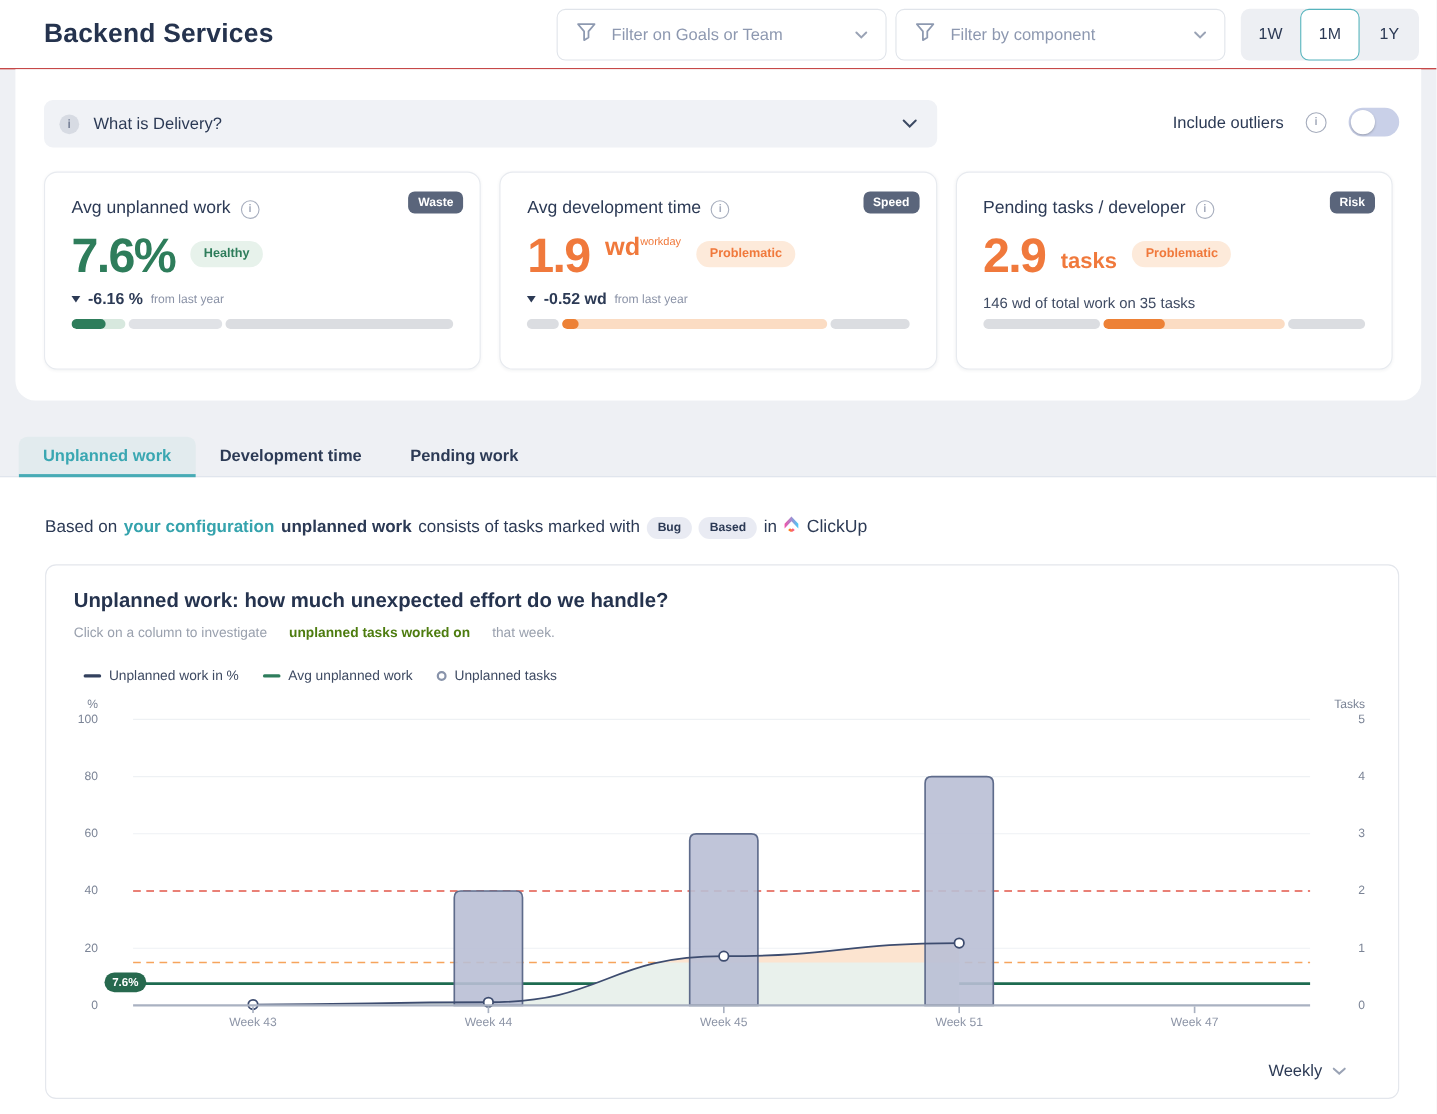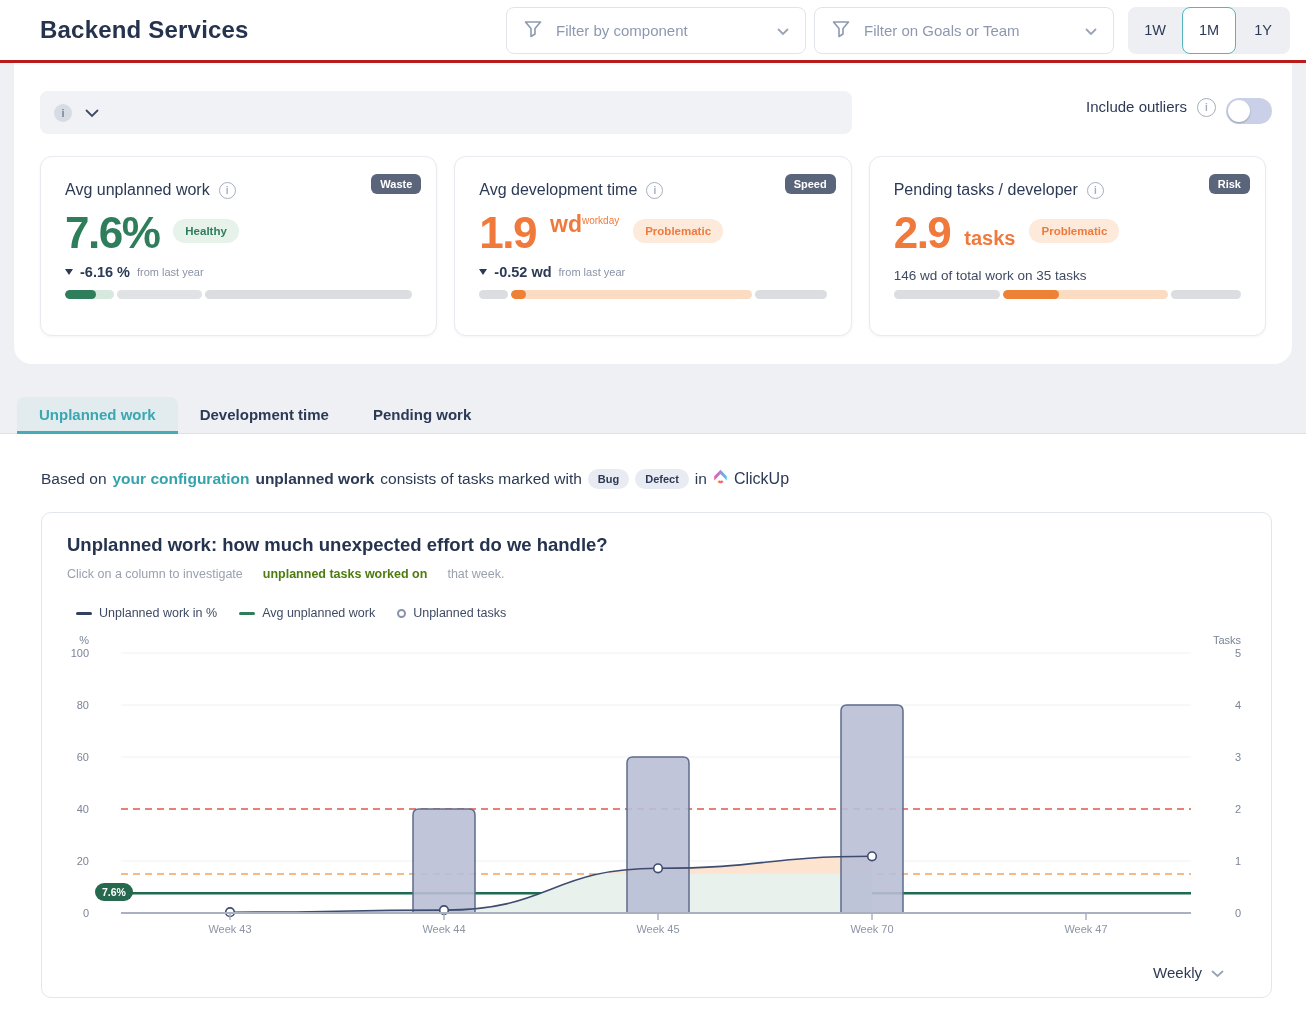--- a/index.html
+++ b/index.html
@@ -1,34 +1,34 @@
 <!DOCTYPE html>
 <html><head>
 <meta charset="utf-8">
 <style>
   *{box-sizing:border-box;margin:0;padding:0}
   body{width:1306px;height:1013px;background:#eef0f4;font-family:"Liberation Sans",sans-serif;color:#2c3a55;overflow:hidden;position:relative}
 
   
-  .topbar{height:63px;background:#fff;border-bottom:3px solid #b91c1c;display:flex;align-items:center;padding:0 16px 0 40px}
+  .topbar{height:63px;background:#fff;border-bottom:1px solid #b91c1c;display:flex;align-items:center;padding:0 16px 0 40px}
   .page-title{font-size:24px;font-weight:700;color:#25334e;letter-spacing:.2px}
   .topbar-right{margin-left:auto;display:flex;align-items:center;gap:8px}
   .filter-select{width:300px;height:47px;border:1px solid #e0e4ea;border-radius:8px;background:#fff;display:flex;align-items:center;gap:13px;padding:0 16px;color:#8d98b0;font-size:15px}
   .filter-select .lbl{flex:1;white-space:nowrap}
   .range-group{background:#edeff3;border-radius:8px;display:flex;height:47px;margin-left:6px}
   .range-btn{width:54px;display:flex;align-items:center;justify-content:center;font-size:14.5px;color:#2c3a55;border-radius:8px;border:1.5px solid transparent;cursor:pointer}
   .range-btn.active{background:#fff;border-color:#57b4bd}
 
   
   .panel{margin:0 14px;height:301px;background:#fff;border-radius:0 0 18px 18px;padding:28px 26px 0;position:relative}
   .banner{width:812px;height:43px;background:#f0f2f6;border-radius:8px;display:flex;align-items:center;gap:13px;padding:0 18px 0 14px;cursor:pointer}
   .banner .txt{font-size:15px;font-weight:500;color:#2c3a55;flex:1}
   .info-filled{width:18px;height:18px;border-radius:50%;background:#d7dbe3;color:#7b849a;font-size:11px;font-weight:700;display:flex;align-items:center;justify-content:center;flex:0 0 auto}
   .info-outline{width:17px;height:17px;border-radius:50%;border:1.5px solid #a6adbd;color:#a6adbd;font-size:10px;font-weight:700;display:flex;align-items:center;justify-content:center;flex:0 0 auto}
-  .outliers{position:absolute;right:20px;top:35px;display:flex;gap:10px;font-size:15px;color:#2c3a55}
+  .outliers{position:absolute;right:20px;top:35px;display:flex;align-items:center;gap:20px;font-size:15px;color:#2c3a55}
   .outliers .info-outline{width:19px;height:19px}
   .toggle{width:46px;height:26px;border-radius:13px;background:#c9d0e8;position:relative;cursor:pointer}
   .toggle .knob{position:absolute;left:2px;top:2px;width:22px;height:22px;border-radius:50%;background:#fff;box-shadow:0 1px 2px rgba(0,0,0,.25)}
 
   
   .cards{display:flex;gap:17px;margin-top:22px}
   .card{flex:1;height:180px;background:#fff;border:1px solid #e7eaef;border-radius:12px;box-shadow:0 1px 3px rgba(20,30,60,.05);padding:24px 24px 0;position:relative}
   .card-head{display:flex;align-items:center;gap:9px;font-size:16px;color:#2c3a55}
   .card-badge{position:absolute;right:15px;top:17px;background:#5a657b;color:#fff;font-size:11px;font-weight:700;padding:4px 9px;border-radius:6px}
   .value-row{display:flex;align-items:flex-start;gap:14px;margin-top:12px}
@@ -80,45 +80,46 @@
 </head>
 <body>
 
 <div class="topbar">
   <div class="page-title">Backend Services</div>
   <div class="topbar-right">
     <div class="filter-select">
       <span><svg width="20" height="20" viewBox="0 0 20 20">
             <path d="M2.5 3h15l-5.5 6.5V15l-4 2.5V9.5Z" fill="none" stroke="#8d99b0" stroke-width="1.6" stroke-linejoin="round"></path>
           </svg></span>
-      <span class="lbl">Filter by component</span>
+      <span class="lbl">Filter on Goals or Team</span>
       <span><svg width="12" height="8" viewBox="0 0 12 8">
             <path d="M1.5 1.5 6 6 10.5 1.5" fill="none" stroke="#9aa3b5" stroke-width="1.8" stroke-linecap="round"></path>
           </svg></span>
     </div>
     <div class="filter-select">
       <span><svg width="20" height="20" viewBox="0 0 20 20">
             <path d="M2.5 3h15l-5.5 6.5V15l-4 2.5V9.5Z" fill="none" stroke="#8d99b0" stroke-width="1.6" stroke-linejoin="round"></path>
           </svg></span>
-      <span class="lbl">Filter on Goals or Team</span>
+      <span class="lbl">Filter by component</span>
       <span><svg width="12" height="8" viewBox="0 0 12 8">
             <path d="M1.5 1.5 6 6 10.5 1.5" fill="none" stroke="#9aa3b5" stroke-width="1.8" stroke-linecap="round"></path>
           </svg></span>
     </div>
     <div class="range-group">
       <div class="range-btn">1W</div>
       <div class="range-btn active">1M</div>
       <div class="range-btn">1Y</div>
     </div>
   </div>
 </div>
 
 <div class="panel">
   <div class="banner">
     <span class="info-filled">i</span>
+    <span class="txt">What is Delivery?</span>
     <span><svg width="14" height="9" viewBox="0 0 14 9">
           <path d="M1.5 1.5 7 7 12.5 1.5" fill="none" stroke="#3c4a63" stroke-width="1.8" stroke-linecap="round"></path>
         </svg></span>
   </div>
   <div class="outliers">
     <span>Include outliers</span>
     <span class="info-outline">i</span>
     <div class="toggle">
         <div class="knob"></div>
       </div>
@@ -207,21 +208,21 @@
   <div class="tab">Pending work</div>
 </div>
 
 <div class="content">
   <div class="config-line">
     <span>Based on</span>
     <span class="link">your configuration</span>
     <span class="bold-frag">unplanned work</span>
     <span>consists of tasks marked with</span>
     <span class="tag">Bug</span>
-    <span class="tag">Defect</span>
+    <span class="tag">Based</span>
     <span>in</span>
     <span><svg width="15" height="18" viewBox="0 0 24 28">
           <defs>
       <linearGradient id="cu1" x1="0" y1="0" x2="1" y2="0">
               <stop offset="0" stop-color="#f650a8"></stop>
               <stop offset="1" stop-color="#49ccf9"></stop>
             </linearGradient>
       <linearGradient id="cu2" x1="0" y1="0" x2="1" y2="0">
               <stop offset="0" stop-color="#ff8a00"></stop>
               <stop offset="1" stop-color="#f650a8"></stop>
@@ -298,17 +299,17 @@
       <div class="axis-lbl" style="left: 1159px; width: 40px; top: 121px; text-align: right;">Tasks</div>
       <div class="axis-lbl" style="left: 1159px; width: 40px; top: 134px; text-align: right;">5</div>
       <div class="axis-lbl" style="left: 1159px; width: 40px; top: 186px; text-align: right;">4</div>
       <div class="axis-lbl" style="left: 1159px; width: 40px; top: 238px; text-align: right;">3</div>
       <div class="axis-lbl" style="left: 1159px; width: 40px; top: 290px; text-align: right;">2</div>
       <div class="axis-lbl" style="left: 1159px; width: 40px; top: 342px; text-align: right;">1</div>
       <div class="axis-lbl" style="left: 1159px; width: 40px; top: 394px; text-align: right;">0</div>
       <div class="week-lbl" style="left: 128px; top: 410px;">Week 43</div>
       <div class="week-lbl" style="left: 342px; top: 410px;">Week 44</div>
       <div class="week-lbl" style="left: 556px; top: 410px;">Week 45</div>
-      <div class="week-lbl" style="left: 770px; top: 410px;">Week 70</div>
+      <div class="week-lbl" style="left: 770px; top: 410px;">Week 51</div>
       <div class="week-lbl" style="left: 984px; top: 410px;">Week 47</div>
       <div class="avg-badge" style="left: 53px; top: 370.24px;">7.6%</div>
     </div>
 </div>
 
 </body></html>

